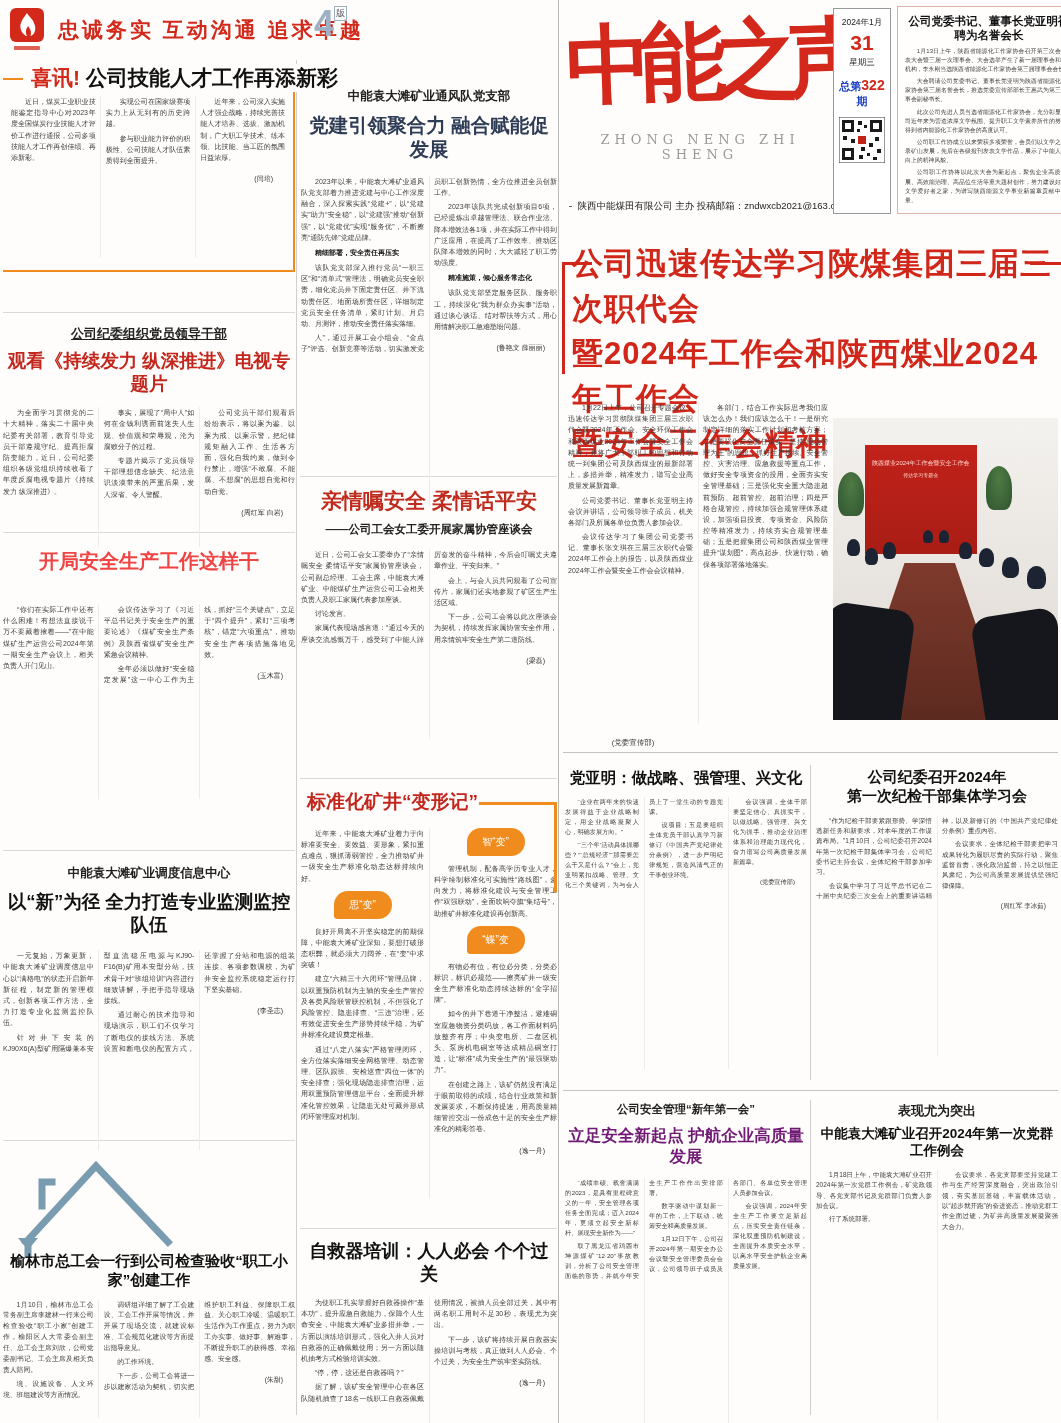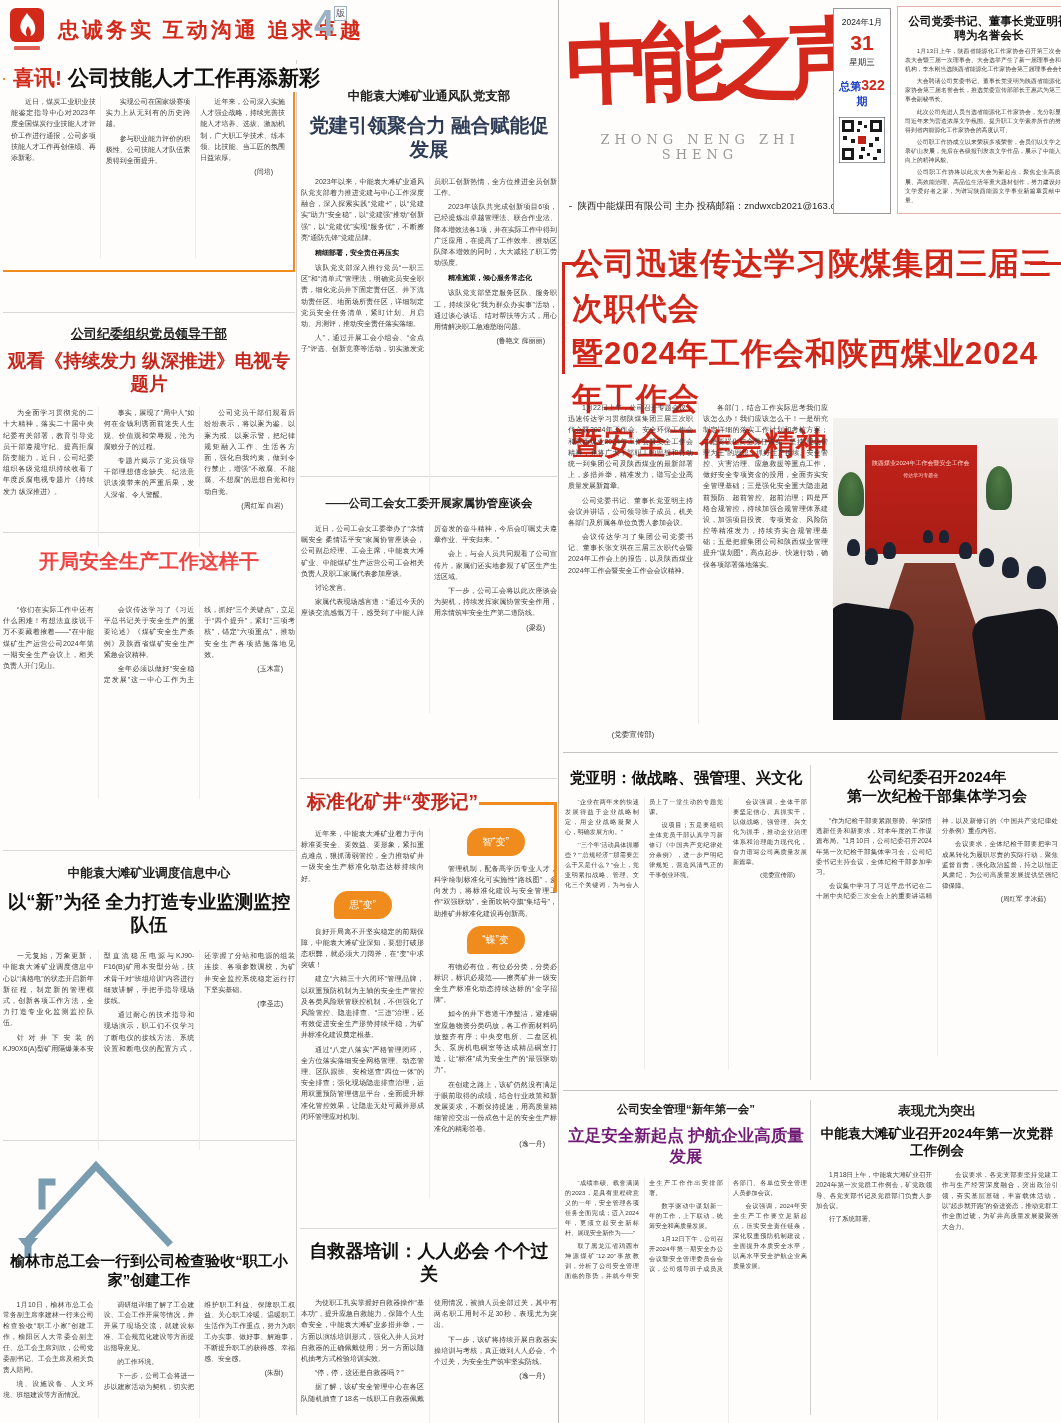--- a/index.html
+++ b/index.html
@@ -10,26 +10,26 @@
   .slogan{font-size:21px;font-weight:bold;color:#d3291b;letter-spacing:3px;}
   .pagenum{font-size:36px;font-weight:bold;color:#9db0c4;line-height:1;}
   .pageunit{font-size:9px;color:#556;border:1px solid #9db0c4;padding:0 1px;}
   
   .kicker{font-weight:bold;text-align:center;color:#222;}
   .title{font-weight:bold;text-align:center;line-height:1.25;}
   .cols{column-gap:10px;column-rule:1px solid #ececec;text-align:justify;color:#3c3c3c;overflow:hidden;line-height:1.6;}
   .c2{column-count:2;} .c3{column-count:3;}
   .p{margin:0 0 3px;text-indent:2em;}
   .sub{margin:4px 0;font-weight:bold;text-indent:2em;color:#111;}
-  .byline{text-align:right;padding-right:12px;margin-top:2px;color:#333;}
+  .byline{text-align:right;padding-right:12px;margin-top:10px;color:#333;}
   .rule-h{border-top:1px solid #d8d8d8;}
   .rule-v{border-left:1px solid #cfcfcf;}
   
   .xixun-box{border:2px solid #f08c1e;border-left:none;}
-  .xixun-head{position:absolute;top:-16px;left:2px;background:#fefdfb;padding:0 8px;white-space:nowrap;}
+  .xixun-head{position:absolute;top:-16px;left:20px;background:#fefdfb;padding:0 8px;white-space:nowrap;}
   .xixun-tag{color:#d3291b;font-size:21px;font-weight:bold;}
   .xixun-title{color:#111;font-size:21px;font-weight:bold;margin-left:6px;}
   
   .mast-title{font-family:"DejaVu Serif",serif;font-weight:bold;color:#d5281c;font-size:86px;
               letter-spacing:-12px;line-height:1;transform:rotate(-2deg);white-space:nowrap;}
   .mast-pinyin{color:#9a9a9a;font-family:"DejaVu Serif",serif;font-size:13px;letter-spacing:5px;text-align:center;}
   .pubrow{display:flex;align-items:center;font-size:9.5px;color:#222;white-space:nowrap;}
   .pubrow .dash{flex:1;border-top:1px solid #666;margin:0 6px;}
   
   .datebox{border:1px solid #999;text-align:center;padding:8px 3px;box-sizing:border-box;background:#fff;}
@@ -140,20 +140,21 @@
     <div class="title" style="font-size:20px;color:#ef4444;margin:4px 0 30px;">开局安全生产工作这样干</div>
     <div class="cols c3" style="height:195px;font-size:7px;">
       <p class="p">“你们在实际工作中还有什么困难！有想法直接说千万不要藏着掖着——”在中能煤矿生产运营公司2024年第一期安全生产会议上，相关负责人开门见山。</p>
       <p class="p">会议传达学习了《习近平总书记关于安全生产的重要论述》《煤矿安全生产条例》及陕西省煤矿安全生产紧急会议精神。</p>
       <p class="p">全年必须以做好“安全稳定发展”这一中心工作为主线，抓好“三个关键点”，立足于“四个提升”，紧盯“三项考核”，锚定“六项重点”，推动安全生产各项措施落地见效。</p>
       <p class="byline" style="font-size:7px;">(玉木富)</p>
     </div>
   </div>
 
   <div class="abs" style="left:301px;top:488px;width:256px;">
+    <div class="title" style="font-size:21px;color:#bf2c1e;">亲情嘱安全 柔情话平安</div>
     <div class="kicker" style="font-size:11.5px;margin:8px 0 12px;">——公司工会女工委开展家属协管座谈会</div>
     <div class="cols c2" style="height:190px;font-size:7px;">
       <p class="p">近日，公司工会女工委举办了“亲情嘱安全 柔情话平安”家属协管座谈会，公司副总经理、工会主席，中能袁大滩矿业、中能煤矿生产运营公司工会相关负责人及职工家属代表参加座谈。</p>
       <p class="p">讨论发言。</p>
       <p class="p">家属代表现场感言道：“通过今天的座谈交流感慨万千，感受到了中能人踔厉奋发的奋斗精神，今后会叮嘱丈夫遵章作业、平安归来。”</p>
       <p class="p">会上，与会人员共同观看了公司宣传片，家属们还实地参观了矿区生产生活区域。</p>
       <p class="p">下一步，公司工会将以此次座谈会为契机，持续发挥家属协管安全作用，用亲情筑牢安全生产第二道防线。</p>
       <p class="byline" style="font-size:7px;">(梁磊)</p>
     </div>
   </div>

